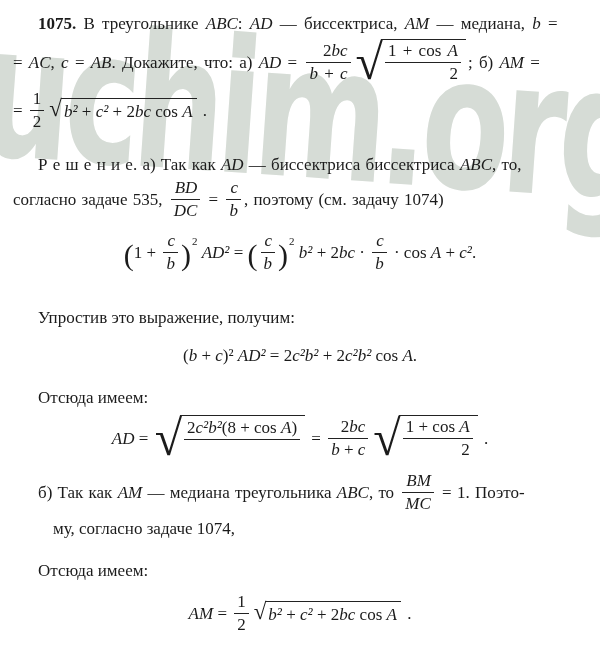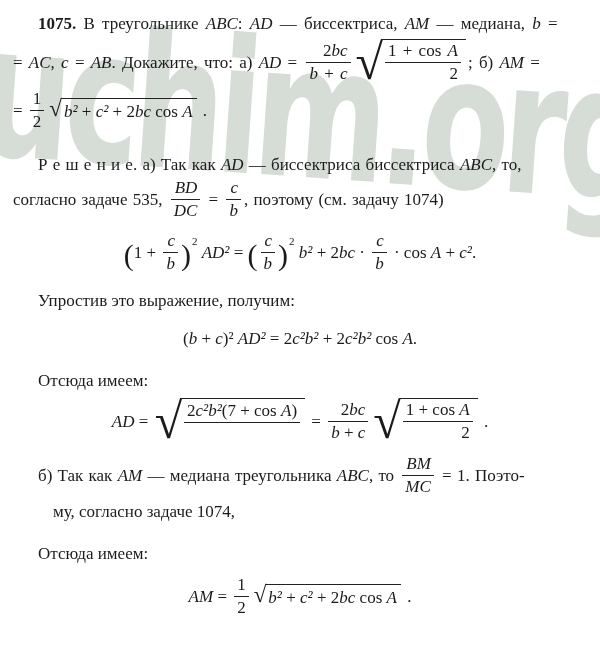--- a/index.html
+++ b/index.html
@@ -54,26 +54,26 @@
           <span class="sqrt-sign">√</span>
           <span class="sqrt-body"><span class="frac"><span class="num"><span class="rm">1 + cos </span><span class="it">A</span></span><span class="den"><span class="rm">2</span></span></span></span>
         </span><span class="rm">;  б)  </span><span class="it">AM</span><span class="rm"> =</span></div>
       <div class="line" style="margin-top: 4px;"><span class="rm">= </span><span class="frac"><span class="num"><span class="rm">1</span></span><span class="den"><span class="rm">2</span></span></span><span class="sqrt sm">
           <span class="sqrt-sign">√</span>
           <span class="sqrt-body"><span class="it">b²</span><span class="rm"> + </span><span class="it">c²</span><span class="rm"> + 2</span><span class="it">bc</span><span class="rm"> cos </span><span class="it">A</span></span>
         </span><span class="rm"> .</span></div>
       <div class="line" style="padding-left: 25px; margin-top: 20px; word-spacing: 1px;"><span class="rm">Р е ш е н и е. а) Так как </span><span class="it">AD</span><span class="rm">  — биссектриса биссектриса </span><span class="it">ABC</span><span class="rm">, то,</span></div>
       <div class="line" style="margin-top: 4px; word-spacing: 1px;"><span class="rm">согласно задаче 535, </span><span class="frac"><span class="num"><span class="it">BD</span></span><span class="den"><span class="it">DC</span></span></span><span class="rm"> = </span><span class="frac"><span class="num"><span class="it">c</span></span><span class="den"><span class="it">b</span></span></span><span class="rm">, поэтому (см. задачу 1074)</span></div>
       <div class="line center" style="margin-top: 10px;"><span class="bigp">(</span><span class="rm">1 + </span><span class="frac"><span class="num"><span class="it">c</span></span><span class="den"><span class="it">b</span></span></span><span class="bigp">)</span><span class="sup">2</span><span class="rm"> </span><span class="it">AD²</span><span class="rm"> = </span><span class="bigp">(</span><span class="frac"><span class="num"><span class="it">c</span></span><span class="den"><span class="it">b</span></span></span><span class="bigp">)</span><span class="sup">2</span><span class="rm"> </span><span class="it">b²</span><span class="rm"> + 2</span><span class="it">bc</span><span class="rm"> · </span><span class="frac"><span class="num"><span class="it">c</span></span><span class="den"><span class="it">b</span></span></span><span class="rm"> · cos </span><span class="it">A</span><span class="rm"> + </span><span class="it">c²</span><span class="rm">.</span></div>
-      <div class="line" style="padding-left: 25px; margin-top: 14px;"><span class="rm">Упростив это выражение, получим:</span></div>
+      <div class="line" style="padding-left: 25px; margin-top: 31px;"><span class="rm">Упростив это выражение, получим:</span></div>
       <div class="line center" style="margin-top: 16px;"><span class="rm">(</span><span class="it">b</span><span class="rm"> + </span><span class="it">c</span><span class="rm">)² </span><span class="it">AD²</span><span class="rm"> = 2</span><span class="it">c²b²</span><span class="rm"> + 2</span><span class="it">c²b²</span><span class="rm"> cos </span><span class="it">A</span><span class="rm">.</span></div>
       <div class="line" style="padding-left: 25px; margin-top: 20px;"><span class="rm">Отсюда имеем:</span></div>
       <div class="line center" style="margin-top: 8px;"><span class="it">AD</span><span class="rm"> = </span><span class="sqrt lg">
           <span class="sqrt-sign">√</span>
-          <span class="sqrt-body"><span class="frac"><span class="num"><span class="rm">2</span><span class="it">c²b²</span><span class="rm">(7 + cos </span><span class="it">A</span><span class="rm">)</span></span></span></span>
+          <span class="sqrt-body"><span class="frac"><span class="num"><span class="rm">2</span><span class="it">c²b²</span><span class="rm">(8 + cos </span><span class="it">A</span><span class="rm">)</span></span></span></span>
         </span><span class="rm"> = </span><span class="frac"><span class="num"><span class="rm">2</span><span class="it">bc</span></span><span class="den"><span class="it">b</span><span class="rm"> + </span><span class="it">c</span></span></span><span class="sqrt lg">
           <span class="sqrt-sign">√</span>
           <span class="sqrt-body"><span class="frac"><span class="num"><span class="rm">1 + cos </span><span class="it">A</span></span><span class="den"><span class="rm">2</span></span></span></span>
         </span><span class="rm"> .</span></div>
       <div class="line" style="padding-left: 25px; margin-top: 10px; word-spacing: 1px;"><span class="rm">б) Так как </span><span class="it">AM</span><span class="rm"> — медиана треугольника </span><span class="it">ABC</span><span class="rm">, то </span><span class="frac"><span class="num"><span class="it">BM</span></span><span class="den"><span class="it">MC</span></span></span><span class="rm"> = 1. Поэто-</span></div>
       <div class="line" style="margin-top: 2px; margin-left: 40px;"><span class="rm">му, согласно задаче 1074,</span></div>
       <div class="line" style="padding-left: 25px; margin-top: 20px;"><span class="rm">Отсюда имеем:</span></div>
       <div class="line center" style="margin-top: 12px;"><span class="it">AM</span><span class="rm"> = </span><span class="frac"><span class="num"><span class="rm">1</span></span><span class="den"><span class="rm">2</span></span></span><span class="sqrt sm">
           <span class="sqrt-sign">√</span>
           <span class="sqrt-body"><span class="it">b²</span><span class="rm"> + </span><span class="it">c²</span><span class="rm"> + 2</span><span class="it">bc</span><span class="rm"> cos </span><span class="it">A</span></span>

